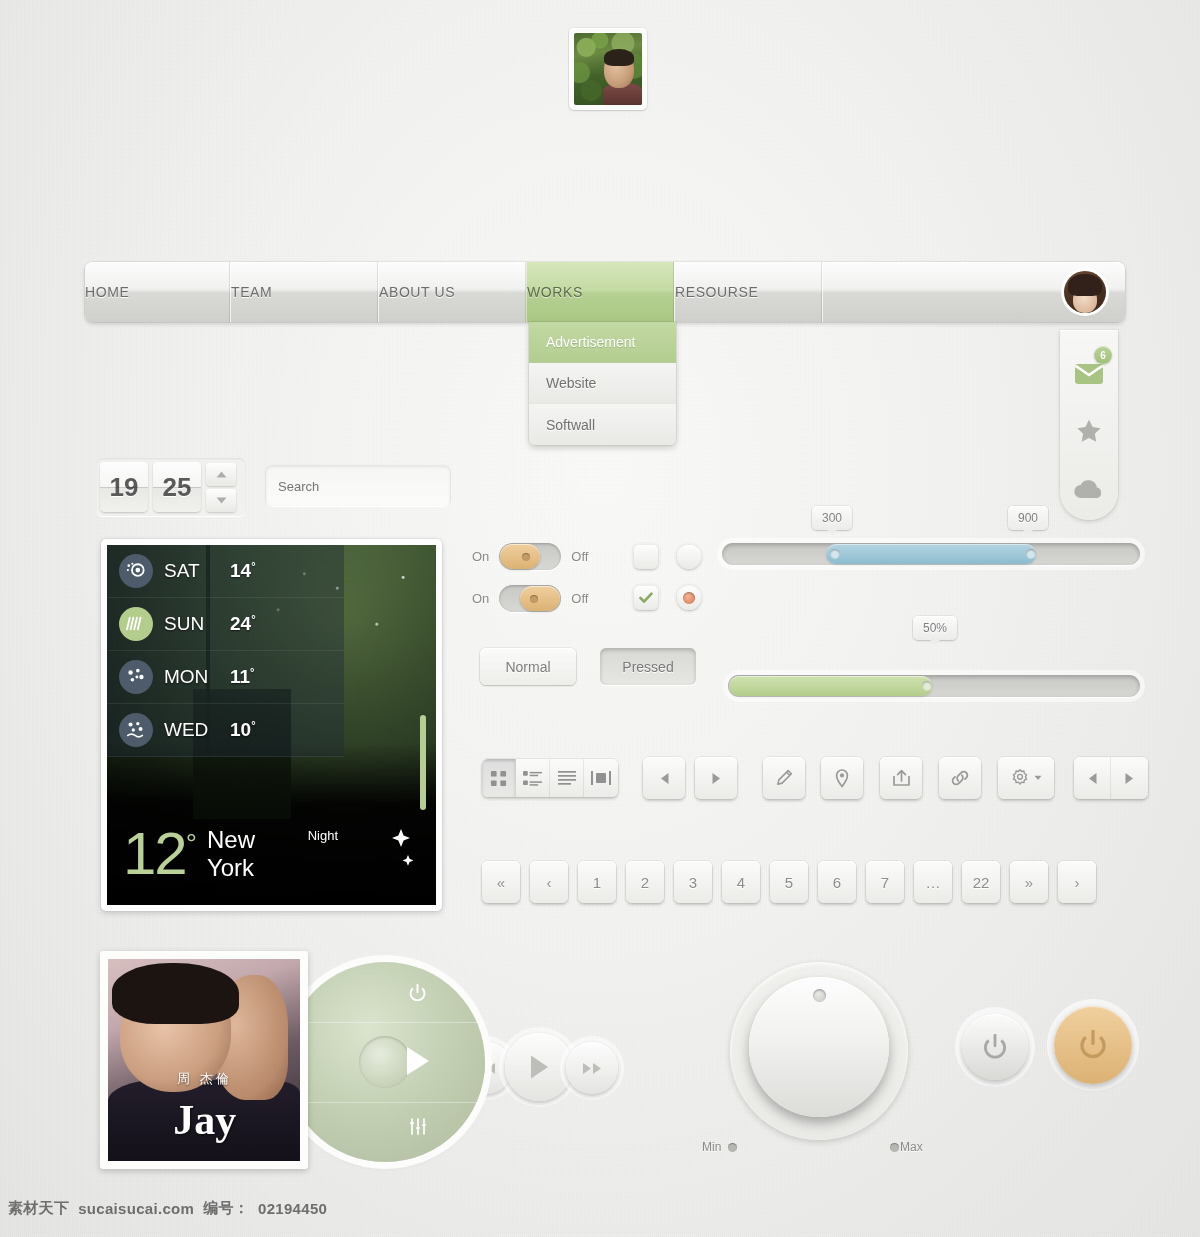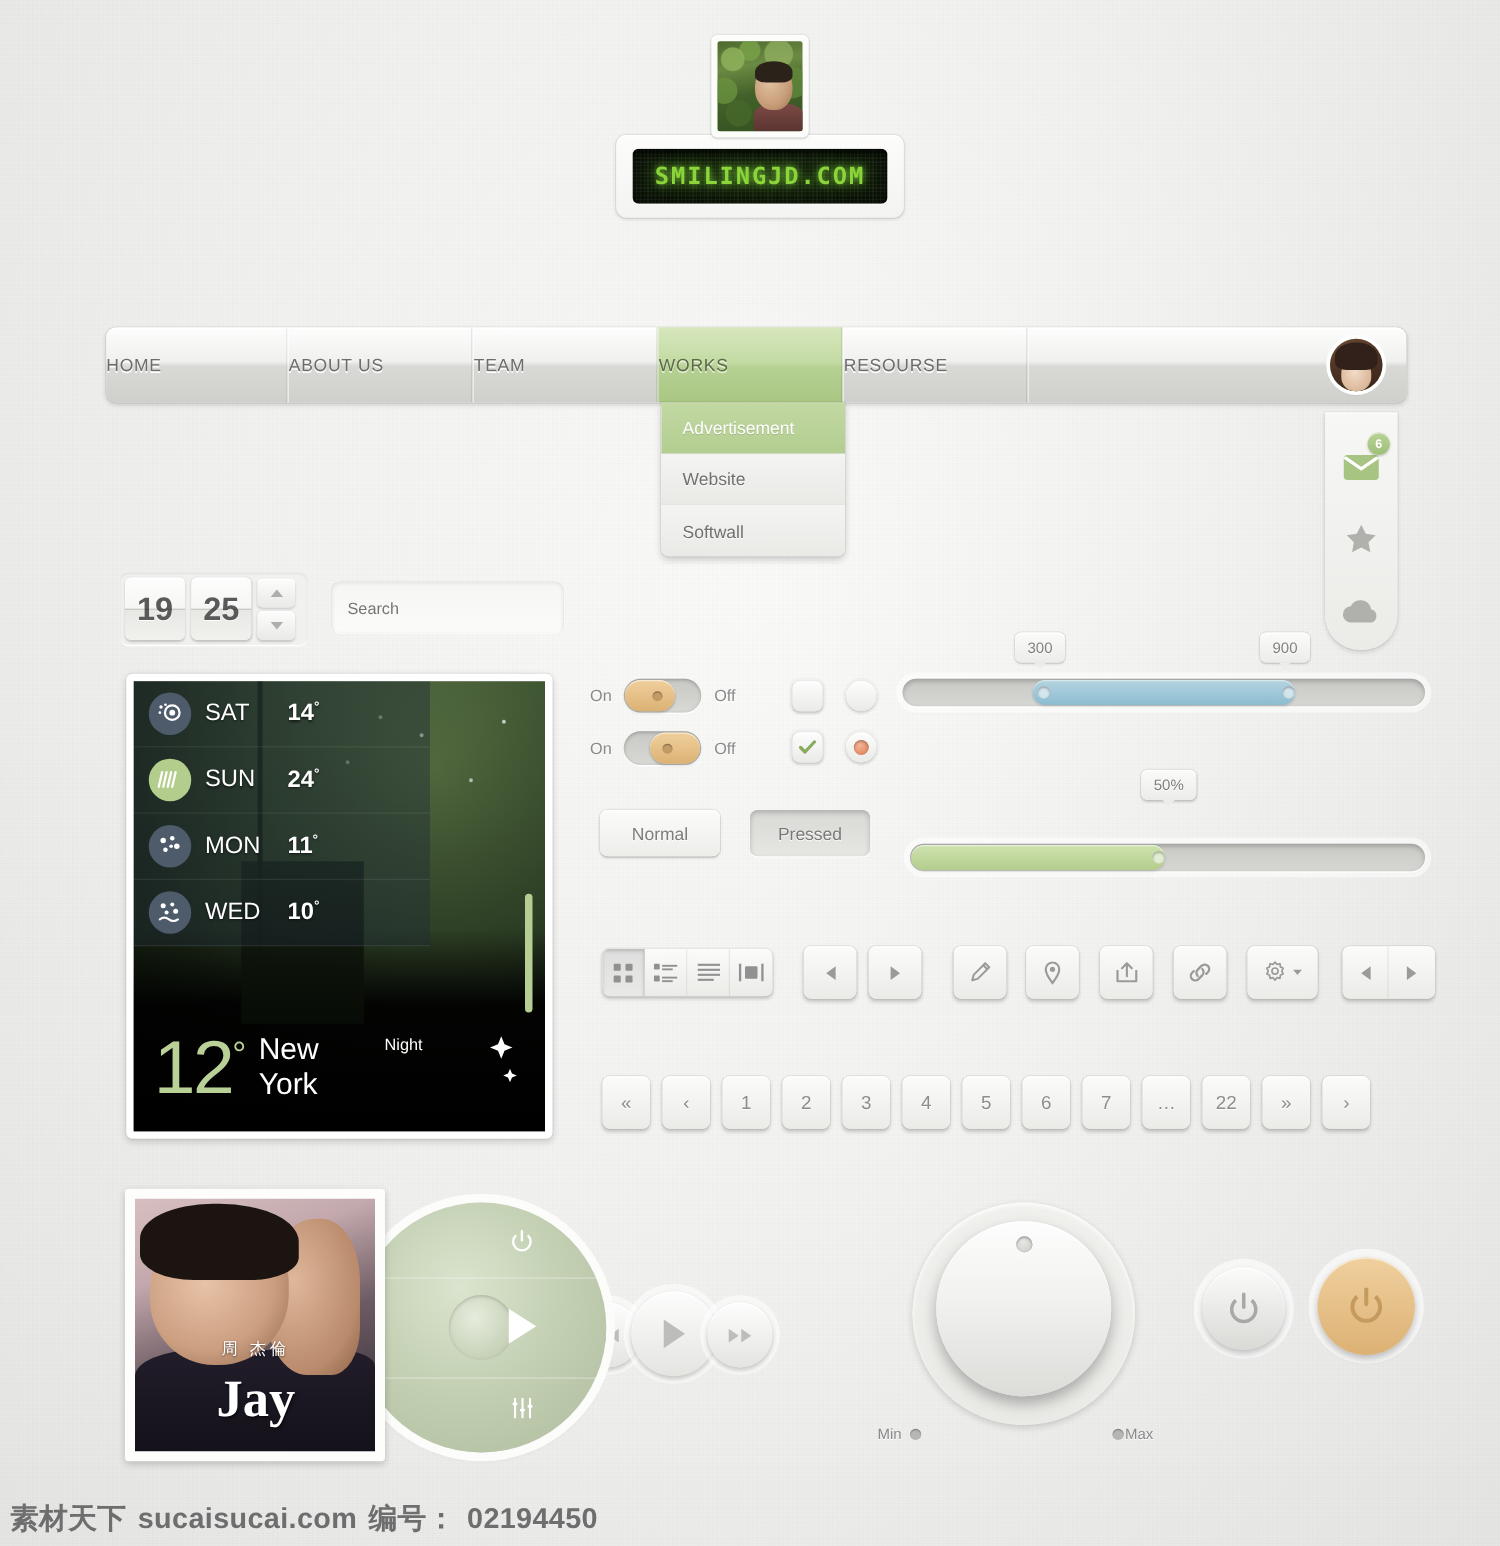--- a/index.html
+++ b/index.html
@@ -542,54 +542,49 @@
   }
   #pwr-on {
     left: 1054px; top: 1006px; width: 78px; height: 78px;
     background: linear-gradient(180deg,#f0d09e 0%, #dcb174 100%);
     box-shadow: 0 3px 6px rgba(0,0,0,.24), inset 0 1px 0 rgba(255,255,255,.55), 0 0 0 7px rgba(255,255,255,.6);
   }
 
   
   #footer {
     left: 8px; top: 1199px;
-    font-size: 23px; color: #6e6e6e; font-weight: bold;
+    font-size: 15px; color: #6e6e6e; font-weight: bold;
     letter-spacing: .3px;
     display:flex; align-items:center; gap: 9px;
   }
 </style>
 </head>
 <body>
 
 <div id="stage">
 
   <div class="abs" id="logo-photo-frame">
     <div id="logo-photo">
       <div class="foliage"></div>
       <div class="person-body"></div>
       <div class="person-head"></div>
       <div class="person-hair"></div>
     </div>
   </div>
 
-  <div class="abs" id="logo-led-outer">
-    <div id="logo-led-screen">
-      <span id="logo-led-text">SMILINGJD.COM</span>
-    </div>
-  </div>
 
   <div class="abs" id="navbar">
     <div class="nav-item" style="width:145px">
       <span>HOME</span>
     </div>
     <div class="nav-item" style="width:148px">
+      <span>TEAM</span>
+    </div>
+    <div class="nav-item" style="width:148px">
       <span>ABOUT US</span>
-    </div>
-    <div class="nav-item" style="width:148px">
-      <span>TEAM</span>
     </div>
     <div class="nav-item active" style="width:148px">
       <span>WORKS</span>
     </div>
     <div class="nav-item" style="width:148px">
       <span>RESOURSE</span>
     </div>
     <div id="nav-spacer"></div>
     <div id="nav-avatar-wrap">
       <div id="nav-avatar">

